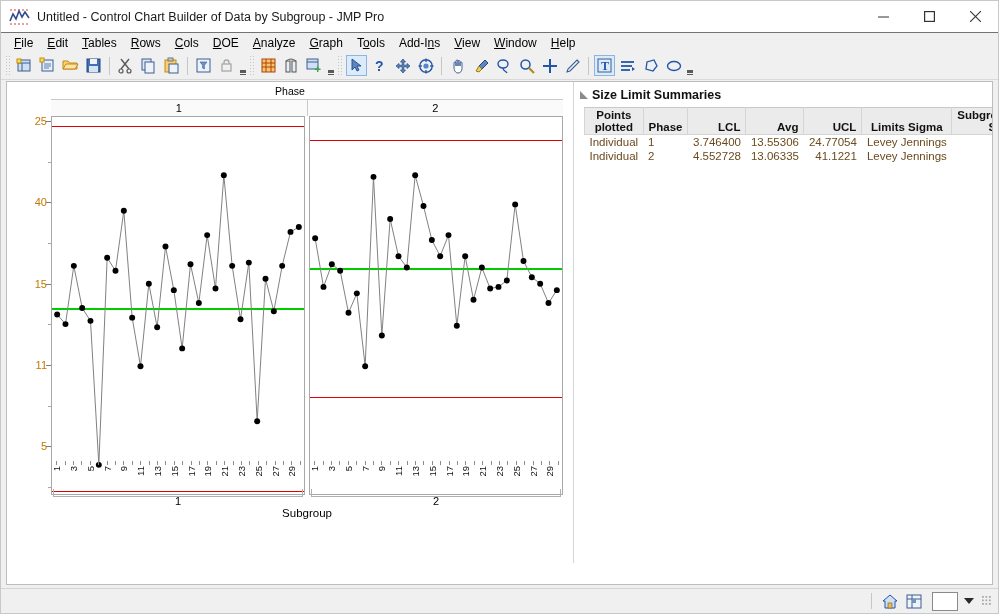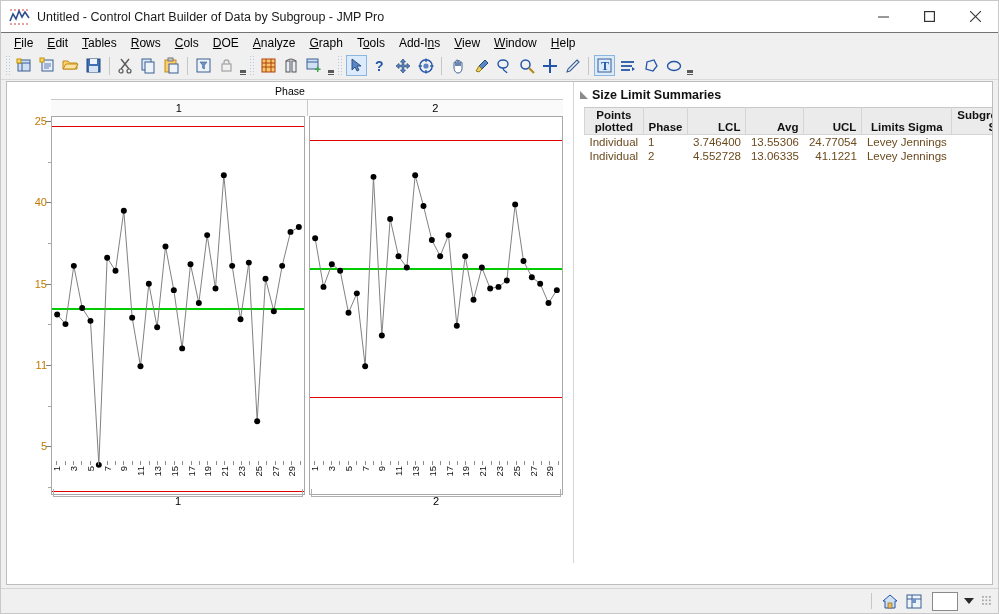--- a/index.html
+++ b/index.html
@@ -570,20 +570,21 @@
               <span class="xtickmark" style="left: 223.6px;"></span>
               <span class="xtl" style="left: 218.6px;">27</span>
               <span class="xtickmark" style="left: 232px;"></span>
               <span class="xtickmark" style="left: 240.4px;"></span>
               <span class="xtl" style="left: 235.4px;">29</span>
               <span class="xtickmark" style="left: 248.8px;"></span>
               <div class="xgroup" style="left: 2px; width: 248px;"></div>
               <div class="xgrouplbl" style="left: 0px; width: 254px;">2</div>
             </div>
           </div>
+        <div class="xaxis-title">Subgroup</div>
       </div>
 
       <div class="v-split"></div>
 
       <div class="right-pane">
         <div class="dls-head">
           <span class="tri"></span>
           <span class="dls-title">Size Limit Summaries</span>
         </div>
         <table class="dls">

